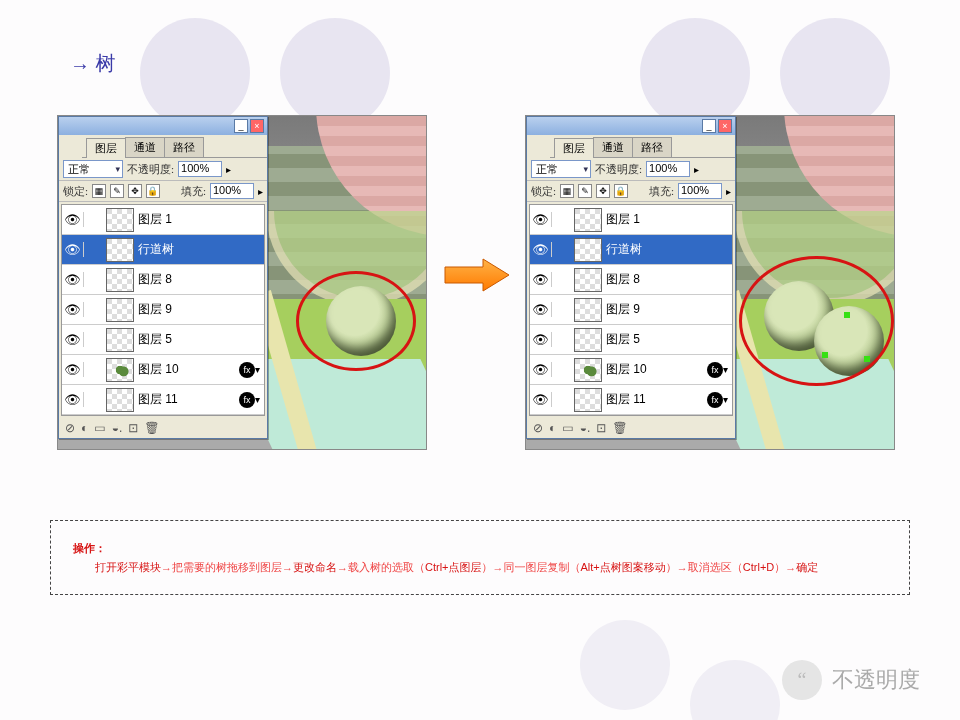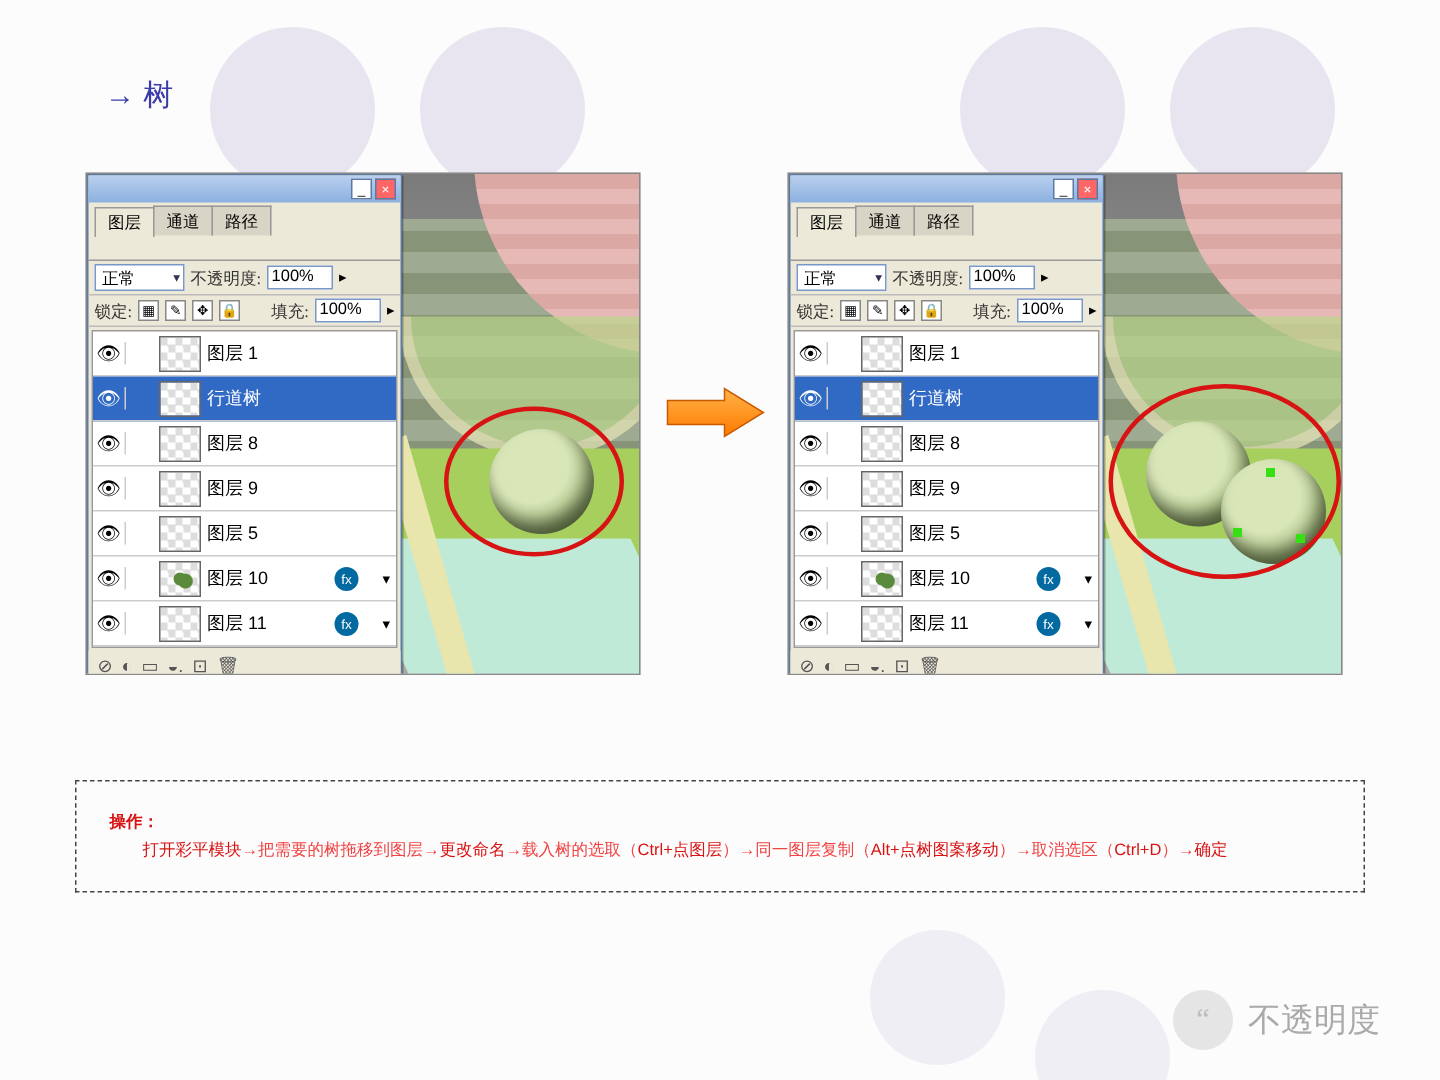--- a/index.html
+++ b/index.html
@@ -47,41 +47,41 @@
   .shotL .tree { right:30px; top:170px; }
   .shotR .tree.a { right:60px; top:165px; }
   .shotR .tree.b { right:10px; top:190px; }
   .hilite { position:absolute; width:6px; height:6px; background:#37e014; }
 
   
   .layers { position:absolute; top:0; left:0; width:210px; background:#ece9d8; border:1px solid #5a7aa5; font-size:12px; box-shadow:1px 1px 0 rgba(0,0,0,.3); }
   .layers .titlebar { height:18px; background:linear-gradient(#b9d0ee,#8cb0e0); display:flex; justify-content:flex-end; gap:2px; padding:2px 3px; }
   .tb-btn { width:14px; height:14px; background:#fff; border:1px solid #5a7aa5; font-size:9px; line-height:12px; text-align:center; }
   .tb-close { background:#f66; color:#fff; }
-  .tabs { display:flex; border-bottom:1px solid #999; padding:2px 4px 16px; font-size:11px; gap:0; }
+  .tabs { display:flex; border-bottom:1px solid #999; padding:2px 4px 0; font-size:11px; gap:0;margin-left:23px; }
   .tab { padding:2px 8px; background:#d9d5c6; border:1px solid #999; border-bottom:none; margin-right:-1px; }
   .tab.active { background:#ece9d8; position:relative; top:1px; }
   .row1, .row2 { display:flex; align-items:center; padding:2px 4px; border-bottom:1px solid #bbb; gap:4px; font-size:11px; }
   .combo { border:1px solid #7a97c9; background:#fff; height:18px; display:flex; align-items:center; padding:0 14px 0 4px; position:relative; }
   .combo::after { content:"▾"; position:absolute; right:2px; color:#335; font-size:9px; }
   .label { color:#333;font-family:Liberation Serif, serif; }
   .field { border:1px solid #7a97c9; background:#fff; width:44px; height:16px; padding:0 2px; }
   .icons-lock { display:flex; gap:4px; align-items:center; }
   .mini { width:14px; height:14px; border:1px solid #888; background:#fff; font-size:9px; text-align:center; line-height:12px; }
 
   .layer-list { background:#fff; border:1px solid #999; margin:2px; }
   .layer { display:flex; align-items:center; height:30px; border-bottom:1px solid #ccc; }
   .layer.selected { background:#316ac5; color:#fff; }
   .eye { width:22px; text-align:center; border-right:1px solid #ccc; font-size:13px; }
   .link { width:18px; border-right:1px solid #ccc; }
   .thumb { width:28px; height:24px; margin:0 4px; border:1px solid #666; background:
     repeating-conic-gradient(#fff 0 25%, #ddd 0 50%) 0 0/10px 10px; position:relative; }
   .thumb.green::after { content:""; position:absolute; inset:4px; background:radial-gradient(circle,#5a8a3c 35%,transparent 40%),radial-gradient(circle at 70% 60%,#5a8a3c 30%,transparent 35%); }
   .lyr-name { flex:1; font-size:12px; }
-  .fx { width:16px; height:16px; border-radius:50%; background:#0369a1; color:#fff; font-size:9px; text-align:center; line-height:16px; margin-right:16px; }
+  .fx { width:16px; height:16px; border-radius:50%; background:#000000; color:#fff; font-size:9px; text-align:center; line-height:16px; margin-right:0; }
   .chev { font-size:10px; margin-right:4px; }
   .panel-footer { display:flex; gap:6px; padding:3px 6px; background:#ece9d8; font-size:12px; color:#555; }
   .panel-footer span { cursor:default; }
 
   
   .big-arrow { position:absolute; top:255px; left:443px; z-index:3; }
 
   
   .instr { position:absolute; left:50px; top:520px; width:860px; border:1px dashed #444; padding:18px 22px; font-size:11px; line-height:1.7; z-index:2; }
   .instr .op { color:#d71313; font-weight:600; }

